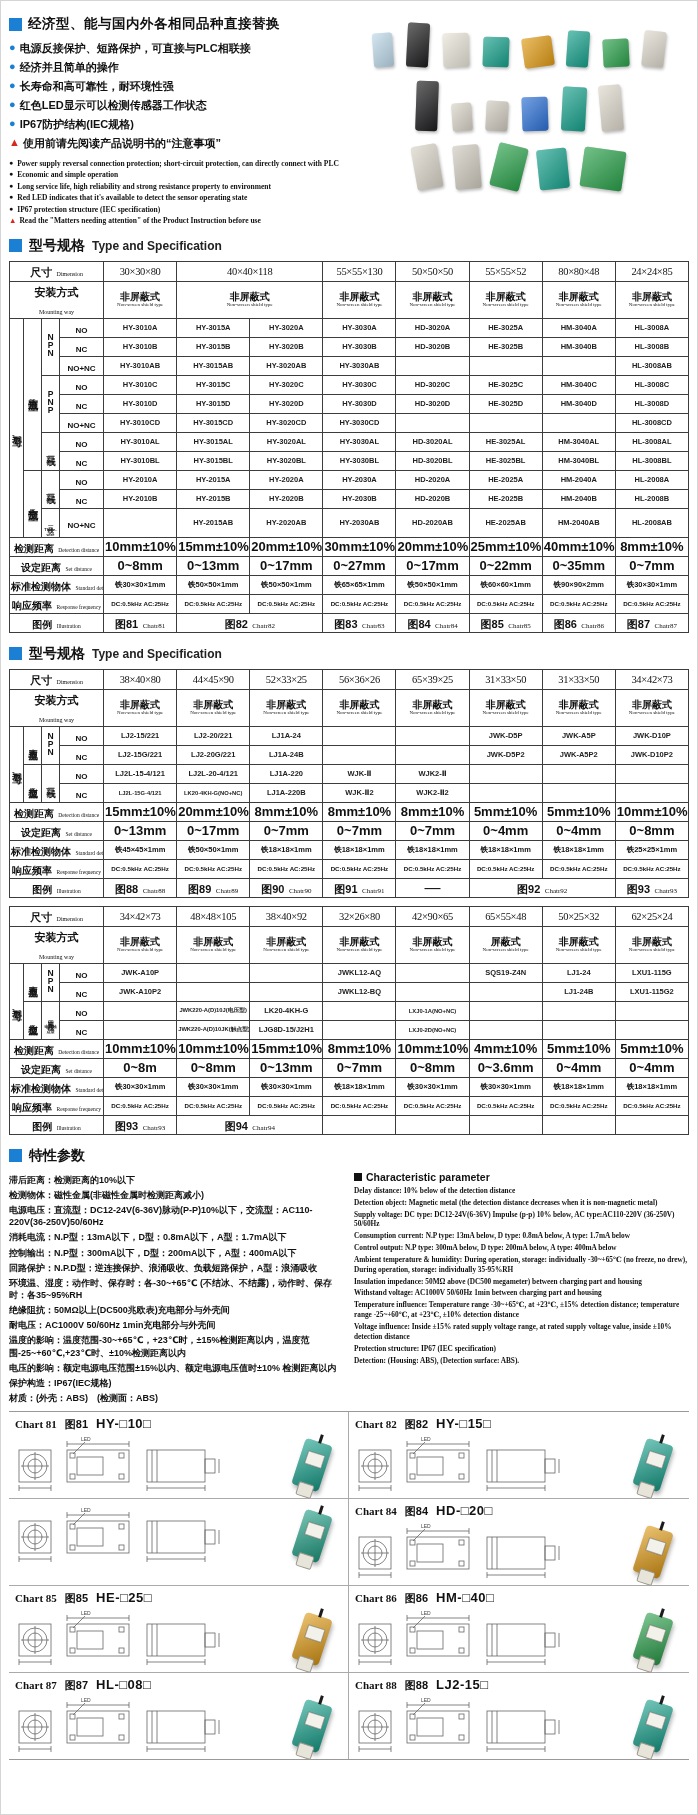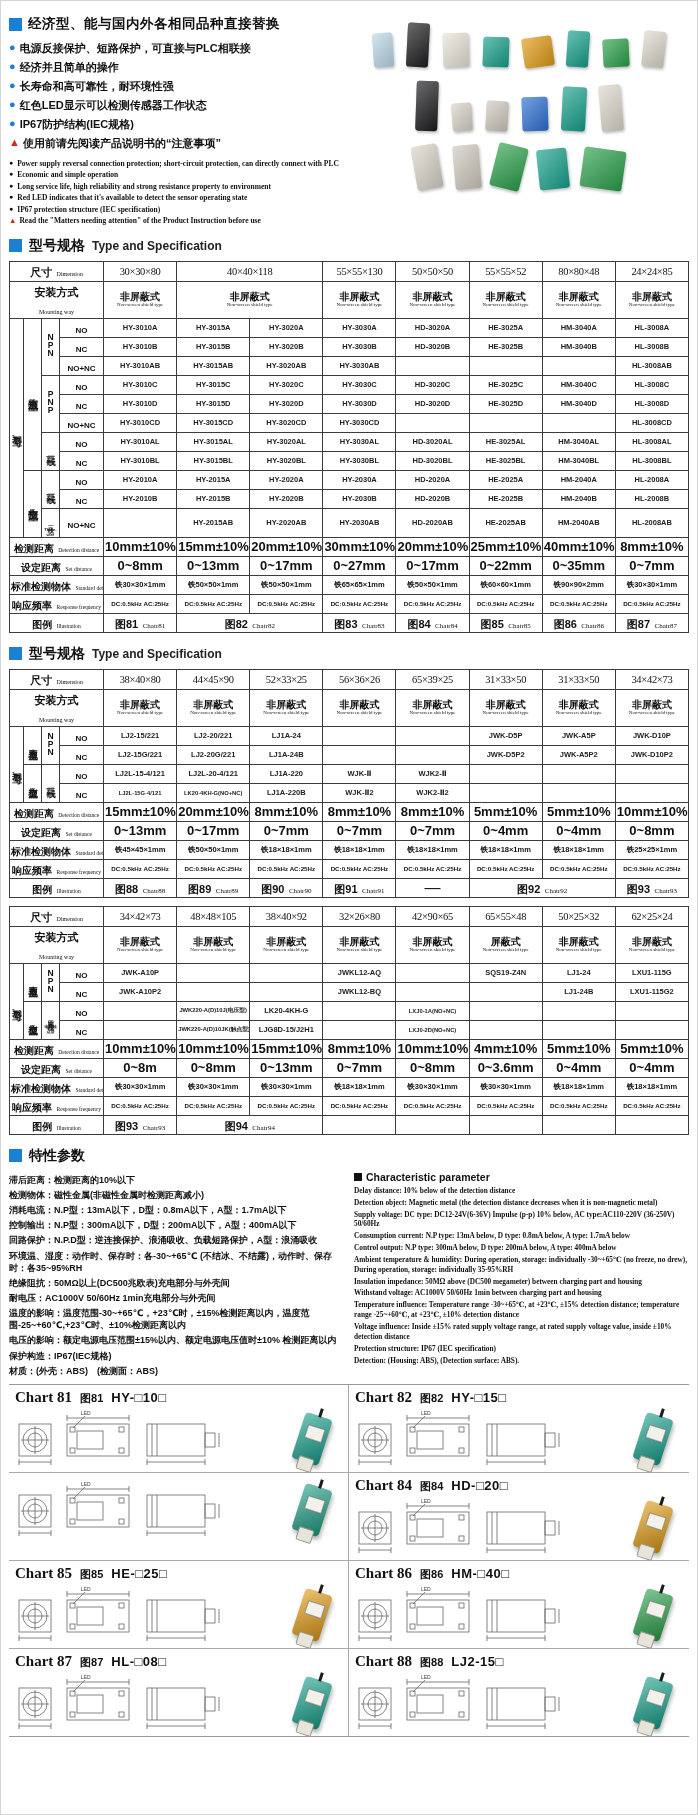--- a/index.html
+++ b/index.html
@@ -69,21 +69,21 @@
   .params-zh .pline{font-size:9px;font-weight:700;margin:3px 0;line-height:1.35;}
   .params-en .pline{font-size:7.3px;font-family:"Liberation Serif","DejaVu Serif",serif;font-weight:700;margin:2px 0;line-height:1.35;}
   .pe-title{font-size:10.5px;font-weight:700;display:flex;align-items:center;gap:4px;margin-bottom:3px;}
 
   
   .chart-grid{display:grid;grid-template-columns:1fr 1fr;border-top:1.5px solid #999;border-bottom:1.5px solid #999;margin-top:4px;}
   .chart-cell{border-bottom:1px solid #aaa;padding:4px 4px 2px 4px;min-height:82px;box-sizing:border-box;}
   .chart-cell:nth-child(odd){border-right:1px solid #aaa;}
   .chart-cell:nth-last-child(-n+2){border-bottom:none;}
   .chart-head{display:flex;align-items:baseline;gap:8px;padding-left:2px;}
-  .chart-no{font-size:15px;font-family:"Liberation Serif","DejaVu Serif",serif;font-weight:700;}
+  .chart-no{font-size:11px;font-family:"Liberation Serif","DejaVu Serif",serif;font-weight:700;}
   .chart-zh{font-size:11px;font-weight:700;}
   .chart-model{font-size:13px;font-weight:700;letter-spacing:0.5px;}
   .chart-body{display:flex;align-items:center;justify-content:space-between;padding:2px 4px 0 2px;}
   svg.dwg{flex:0 0 auto;}
   .prod{position:relative;border-radius:4px;transform:rotate(18deg);margin-right:14px;box-shadow:2px 3px 4px rgba(0,0,0,.3);}
   .prod::before{content:"";position:absolute;inset:0;border-radius:4px;background:linear-gradient(140deg,rgba(255,255,255,.4),rgba(0,0,0,.25));}
   .prod .scr{position:absolute;left:20%;top:22%;width:60%;height:26%;background:#f2f1ea;border:1px solid rgba(0,0,0,.35);border-radius:1px;}
   .prod .cap{position:absolute;left:25%;bottom:-9px;width:50%;height:12px;background:#e7e4da;border:1px solid #9a968c;border-radius:2px;}
   .prod .ant{position:absolute;left:45%;top:-8px;width:3px;height:9px;background:#1c1c1c;}
 </style>
@@ -777,20 +777,21 @@
     </div>
 
   <div class="sec">
     <span class="blue-sq"></span>
     <span class="zh">特性参数</span>
   </div>
   <div class="params">
     <div class="params-zh" id="params-zh">
         <div class="pline"><span>滞后距离：</span><span>检测距离的10%以下</span></div>
         <div class="pline"><span>检测物体：</span><span>磁性金属(非磁性金属时检测距离减小)</span></div>
+        <div class="pline"><span>电源电压：</span><span>直流型：DC12-24V(6-36V)脉动(P-P)10%以下，交流型：AC110-220V(36-250V)50/60Hz</span></div>
         <div class="pline"><span>消耗电流：</span><span>N.P型：13mA以下，D型：0.8mA以下，A型：1.7mA以下</span></div>
         <div class="pline"><span>控制输出：</span><span>N.P型：300mA以下，D型：200mA以下，A型：400mA以下</span></div>
         <div class="pline"><span>回路保护：</span><span>N.P.D型：逆连接保护、浪涌吸收、负载短路保护，A型：浪涌吸收</span></div>
         <div class="pline"><span>环境温、湿度：</span><span>动作时、保存时：各-30~+65℃ (不结冰、不结露)，动作时、保存时：各35~95%RH</span></div>
         <div class="pline"><span>绝缘阻抗：</span><span>50MΩ以上(DC500兆欧表)充电部分与外壳间</span></div>
         <div class="pline"><span>耐电压：</span><span>AC1000V 50/60Hz 1min充电部分与外壳间</span></div>
         <div class="pline"><span>温度的影响：</span><span>温度范围-30~+65℃，+23℃时，±15%检测距离以内，温度范围-25~+60℃,+23℃时、±10%检测距离以内</span></div>
         <div class="pline"><span>电压的影响：</span><span>额定电源电压范围±15%以内、额定电源电压值时±10% 检测距离以内</span></div>
         <div class="pline"><span>保护构造：</span><span>IP67(IEC规格)</span></div>
         <div class="pline"><span>材质：</span><span>(外壳：ABS)　(检测面：ABS)</span></div>

